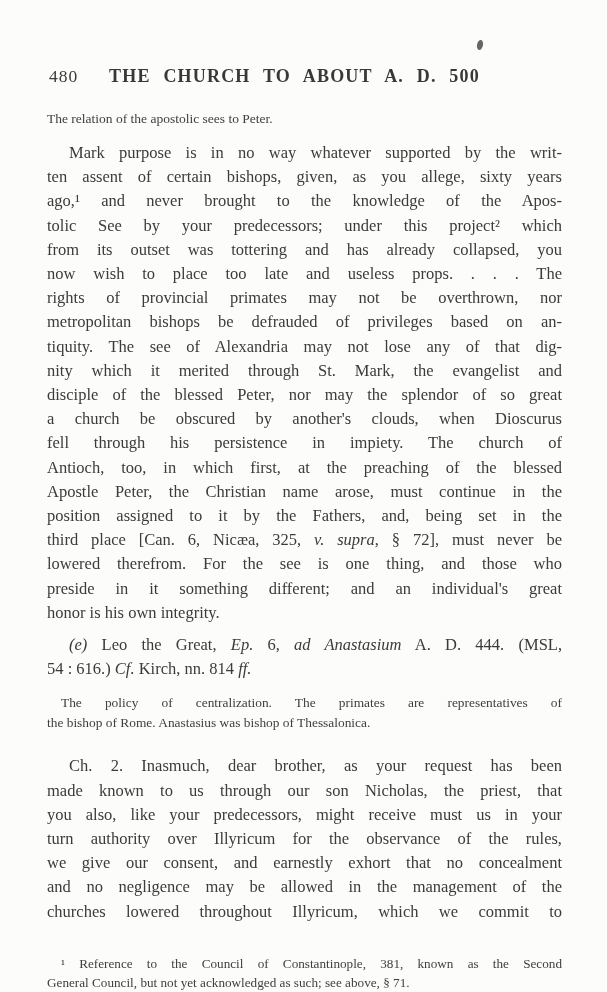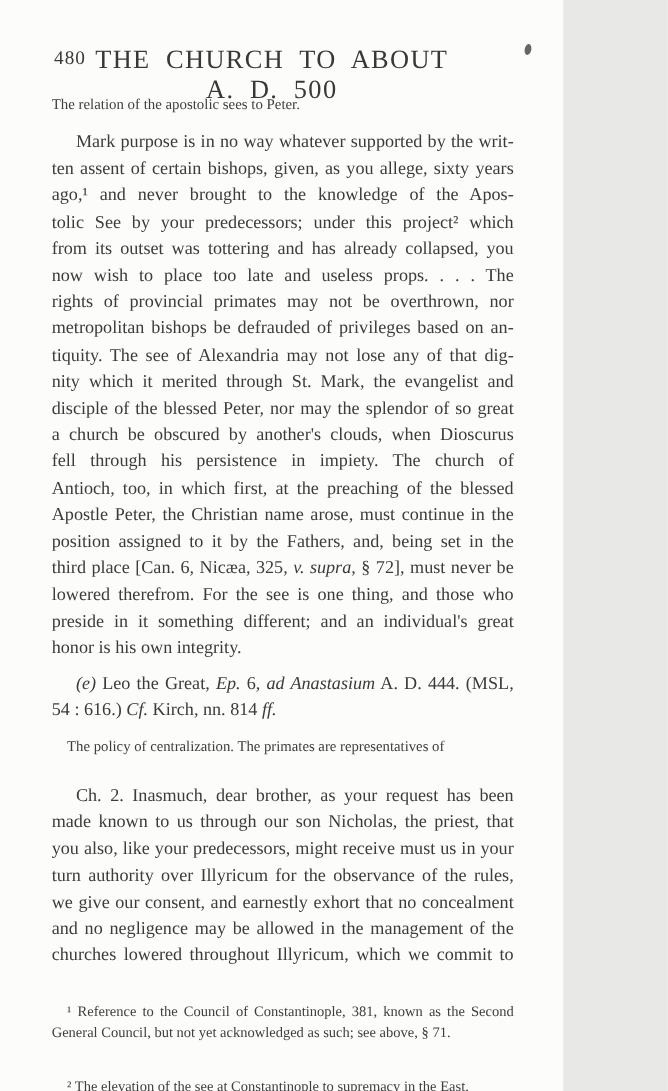--- a/index.html
+++ b/index.html
@@ -1,25 +1,25 @@
 <!DOCTYPE html>
 <html><head>
 <meta charset="utf-8">
 <style>
   html,body{margin:0;padding:0;background:#e8e8e6;}
   .page{
-    width:512px;height:992px;background:#fcfcfb;position:relative;
-    box-sizing:border-box;padding:42px 45px 0 47px;
+    width:607px;height:992px;background:#fcfcfb;position:relative;
+    box-sizing:border-box;padding:66px 45px 0 47px;
     font-family:"Liberation Serif", serif;color:#3a3a3a;overflow:hidden;
   }
   .header{position:relative;height:22px;}
   .page-number{position:absolute;left:2px;top:0;font-size:17.5px;letter-spacing:1px;}
   .running-title{
     position:absolute;left:30px;right:50px;top:0;text-align:center;
-    font-size:24px;letter-spacing:1.2px;word-spacing:7px;color:#383838;
+    font-size:18px;letter-spacing:1.2px;word-spacing:7px;color:#383838;font-weight:bold;
   }
   .topic-note{margin-top:23px;font-size:13.5px;color:#404040;}
   .para{font-size:16.5px;line-height:24.2px;color:#3b3b3b;}
   .para .line{white-space:nowrap;text-align:justify;text-align-last:justify;overflow:visible;}
   .para.endshort .line:last-child{text-align-last:left;}
   .para .line:first-child{text-indent:22px;}
   .quote1{margin-top:14px;}
   .citation{margin-top:8px;}
   .small{font-size:13.4px;line-height:19.5px;color:#3e3e3e;}
   .small .line:first-child{text-indent:14px;}
@@ -73,20 +73,21 @@
       <div class="line">honor is his own integrity.</div>
     </div>
 
   <div class="para citation endshort">
       <div class="line"><span class="it">(e)</span><span>  Leo the Great, </span><span class="it">Ep.</span><span> 6, </span><span class="it">ad Anastasium</span><span> A. D. 444.   (MSL,</span></div>
       <div class="line"><span>54 : 616.)   </span><span class="it">Cf.</span><span> Kirch, nn. 814 </span><span class="it">ff.</span></div>
     </div>
 
   <div class="para small policy-note endshort">
       <div class="line">The policy of centralization.   The primates are representatives of</div>
+      <div class="line">the bishop of Rome.   Anastasius was bishop of Thessalonica.</div>
     </div>
 
   <div class="para ch2">
       <div class="line">Ch. 2.   Inasmuch, dear brother, as your request has been</div>
       <div class="line">made known to us through our son Nicholas, the priest, that</div>
       <div class="line">you also, like your predecessors, might receive must us in your</div>
       <div class="line">turn authority over Illyricum for the observance of the rules,</div>
       <div class="line">we give our consent, and earnestly exhort that no concealment</div>
       <div class="line">and no negligence may be allowed in the management of the</div>
       <div class="line">churches lowered throughout Illyricum, which we commit to</div>

